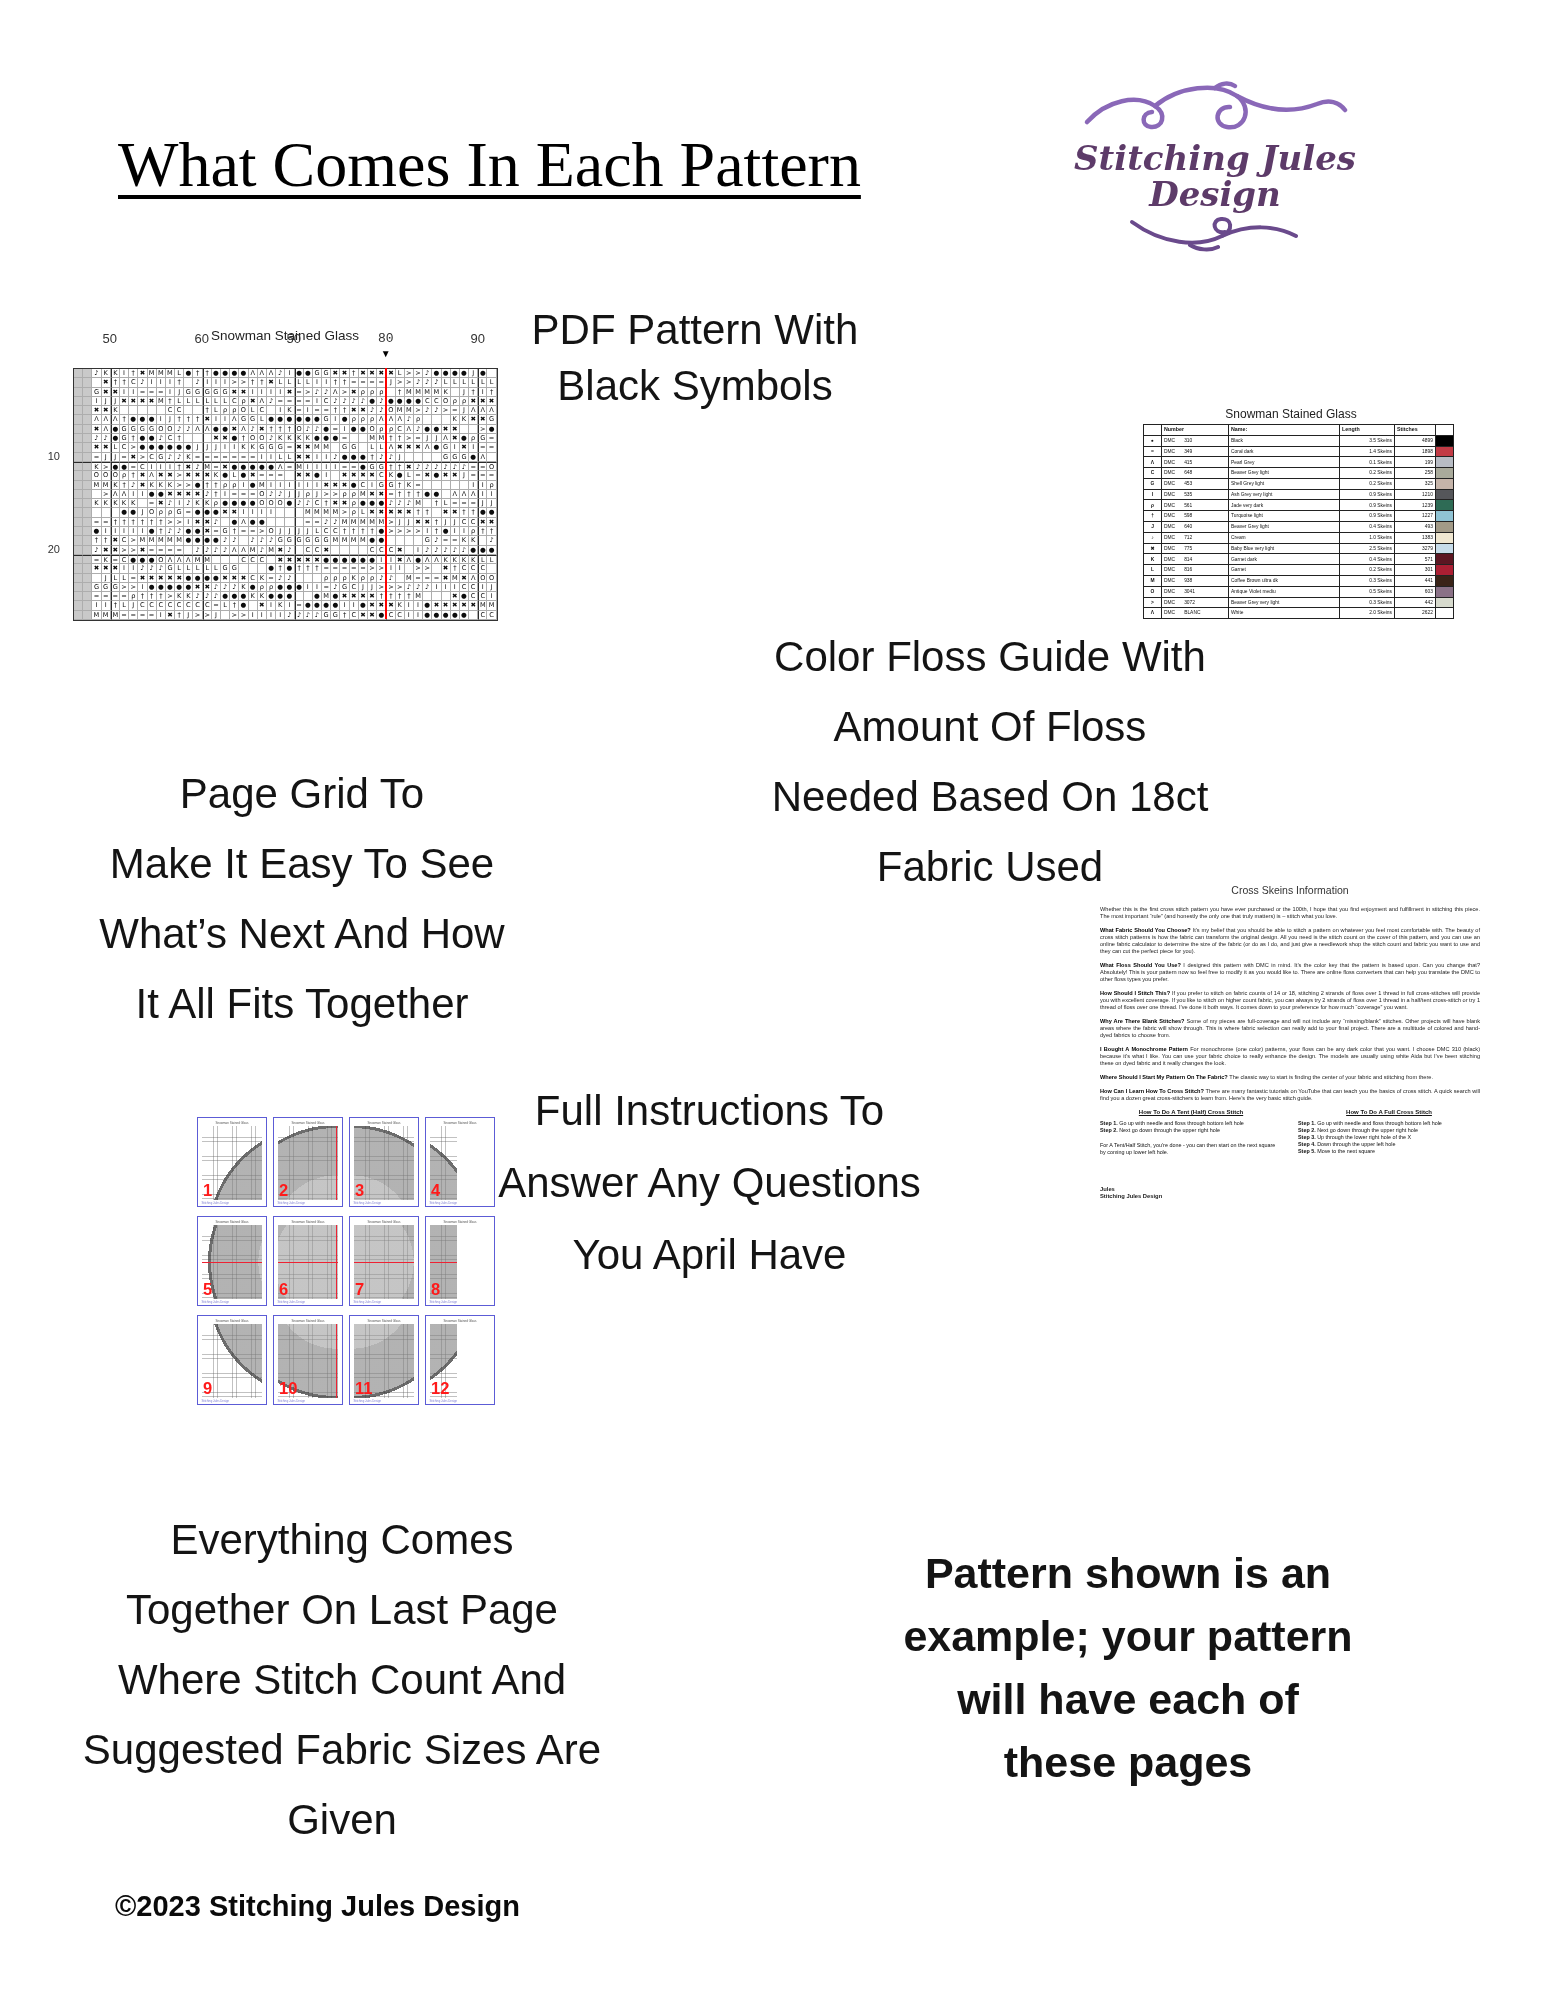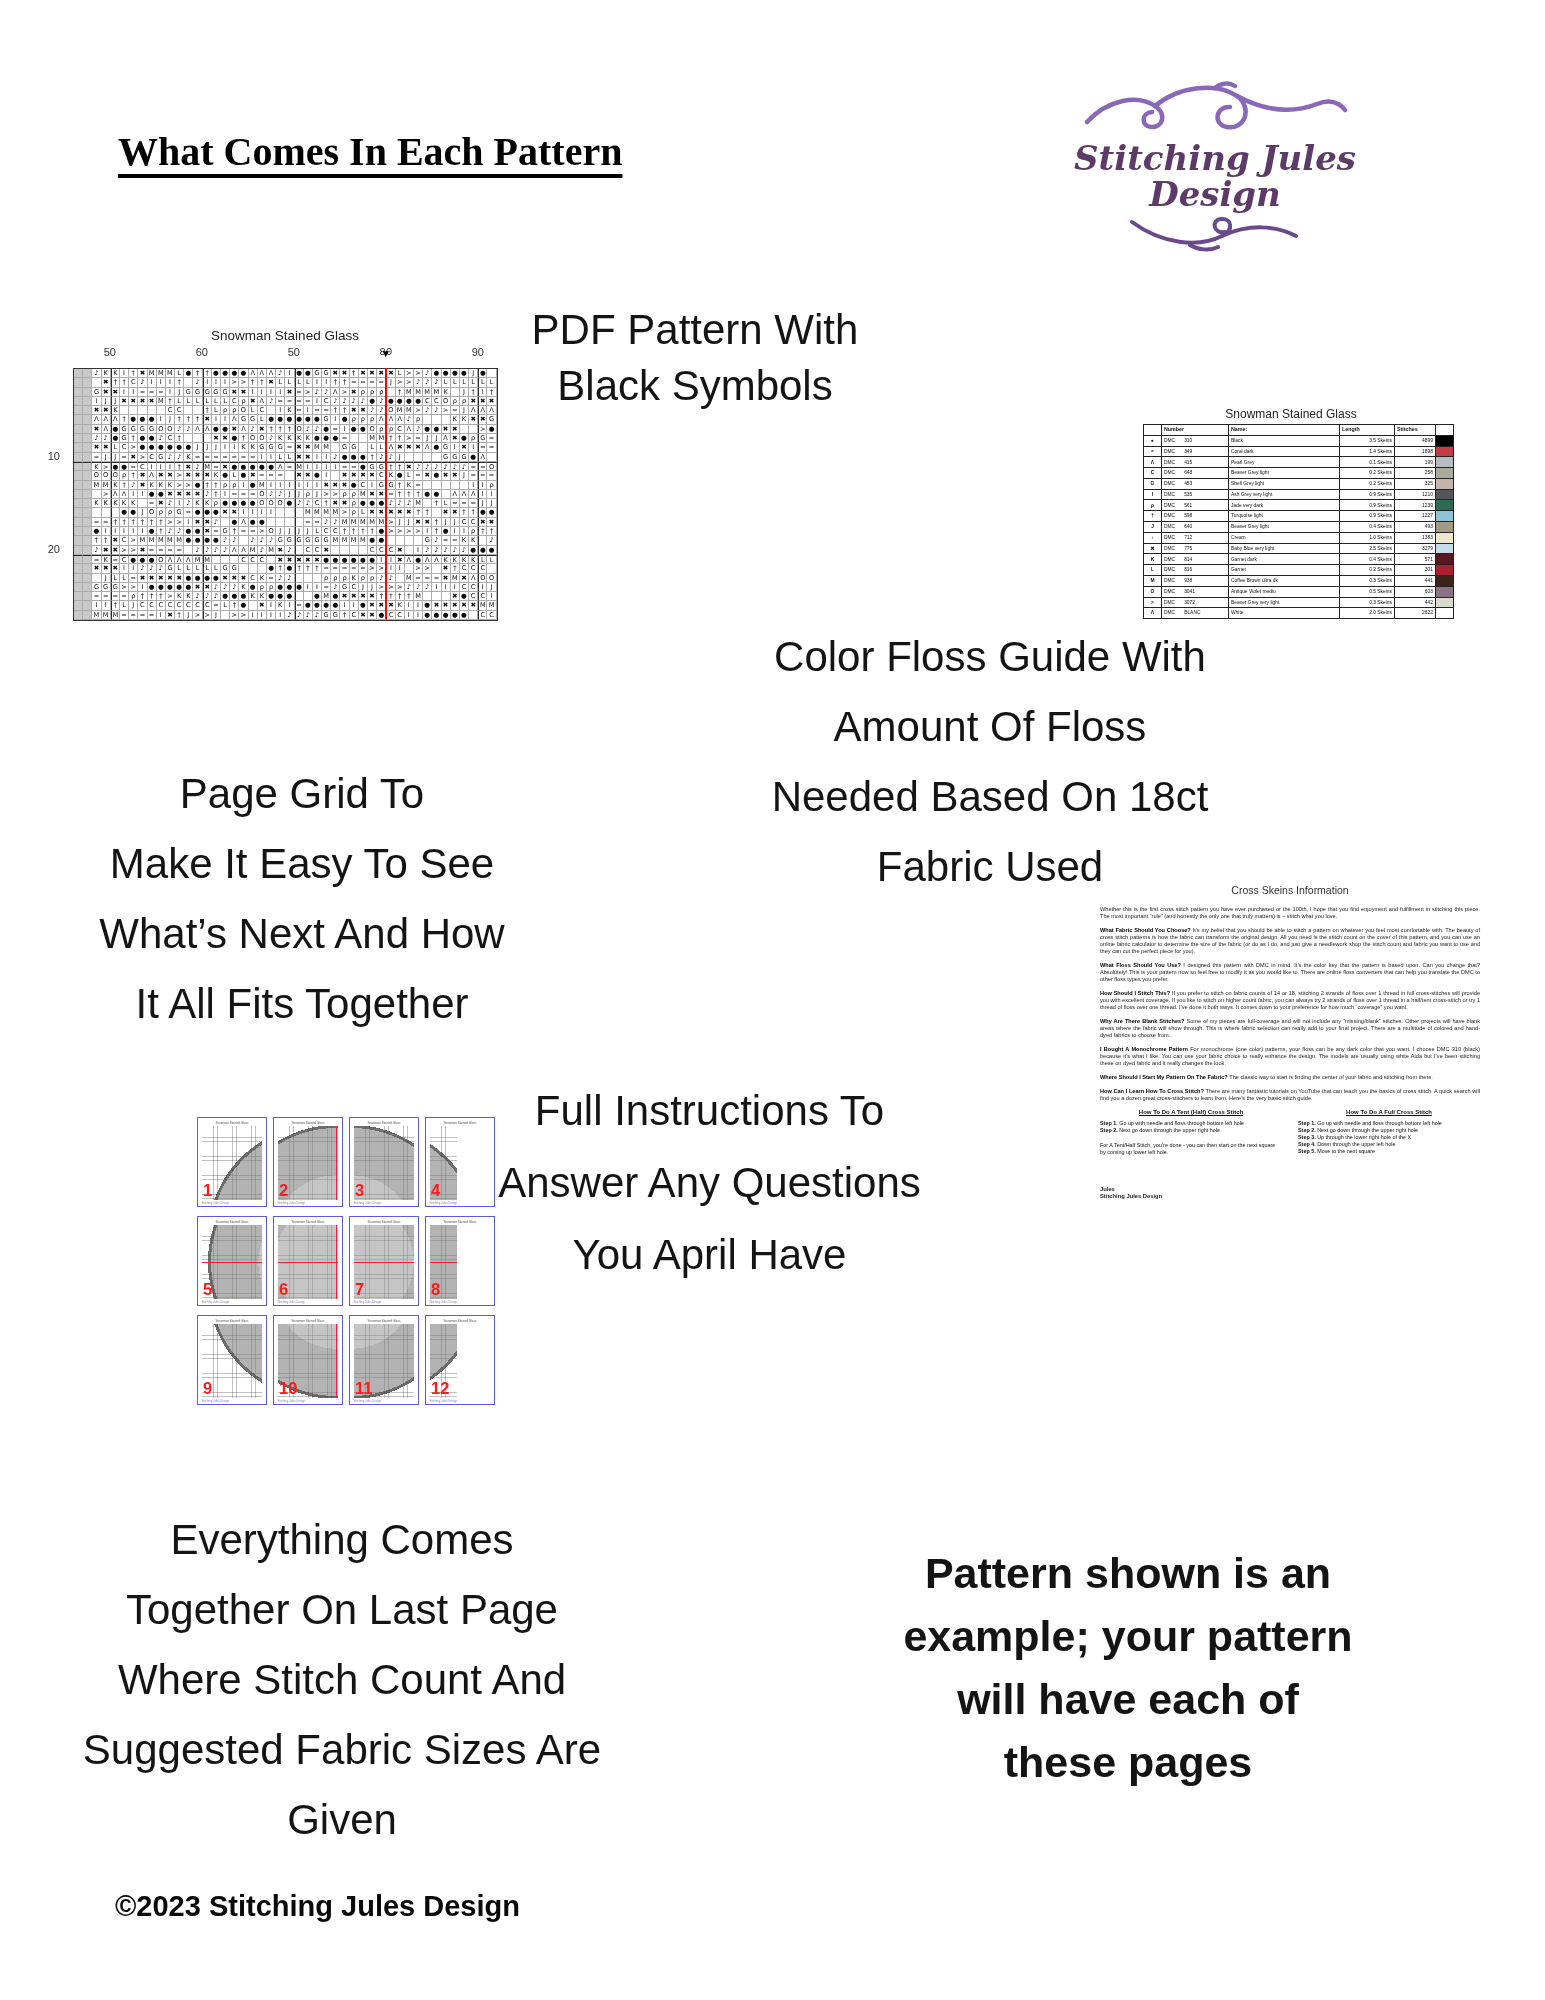--- a/index.html
+++ b/index.html
@@ -4,21 +4,21 @@
 <style>
   html,body{margin:0;padding:0;}
   body{
     width:1545px;height:2000px;background:#ffffff;position:relative;overflow:hidden;
     font-family:"Liberation Sans",sans-serif;color:#111;
   }
   .abs{position:absolute;}
   
   #page-title{
     left:118px;top:128px;
-    font-family:"Liberation Serif",serif;font-weight:bold;font-size:40px;color:#000;
+    font-family:"Liberation Serif",serif;font-weight:normal;font-size:64px;color:#000;
     text-decoration:underline;text-decoration-thickness:3.5px;text-underline-offset:9px;
   }
   #logo{left:1050px;top:78px;width:330px;text-align:center;}
   #logo-text{
     font-family:"DejaVu Serif",serif;font-style:italic;font-weight:bold;
     font-size:34px;color:#5d3b69;line-height:36px;
   }
   
   .caption{
     position:absolute;white-space:pre-line;text-align:center;
@@ -26,21 +26,21 @@
   }
   #cap-pdf{left:455px;top:302px;width:480px;line-height:56px;}
   #cap-floss{left:700px;top:622px;width:580px;}
   #cap-grid{left:28px;top:759px;width:548px;}
   #cap-instr{left:437px;top:1075px;width:545px;line-height:72px;}
   #cap-last{left:58px;top:1505px;width:568px;}
   #cap-example{left:898px;top:1542px;width:460px;font-weight:bold;line-height:63px;font-size:43px;}
   #copyright{left:115px;top:1890px;font-size:29px;font-weight:bold;color:#0a0a0a;}
   
   #chart-title{left:73px;top:328px;width:424px;text-align:center;font-size:13.5px;color:#222;}
-  .chart-col-label{position:absolute;top:346px;font-size:11px;color:#333;transform:translateX(-50%);text-align:right;}
+  .chart-col-label{position:absolute;top:331px;font-size:13px;color:#333;transform:translateX(-50%);text-align:right;}
   .chart-row-label{position:absolute;width:34px;text-align:right;font-size:11px;color:#333;transform:translateY(-50%);}
   #chart-grid{
     left:73px;top:368px;border:1.5px solid #333;background:#fff;
     display:grid;grid-template-columns:repeat(46,9.2px);grid-auto-rows:9.3px;
   }
   .chart-cell{
     box-sizing:border-box;border-right:0.4px solid #adadad;border-bottom:0.4px solid #adadad;
     font-family:"DejaVu Sans",sans-serif;font-size:6.6px;line-height:9.1px;text-align:center;color:#0d0d0d;
     overflow:hidden;
   }

